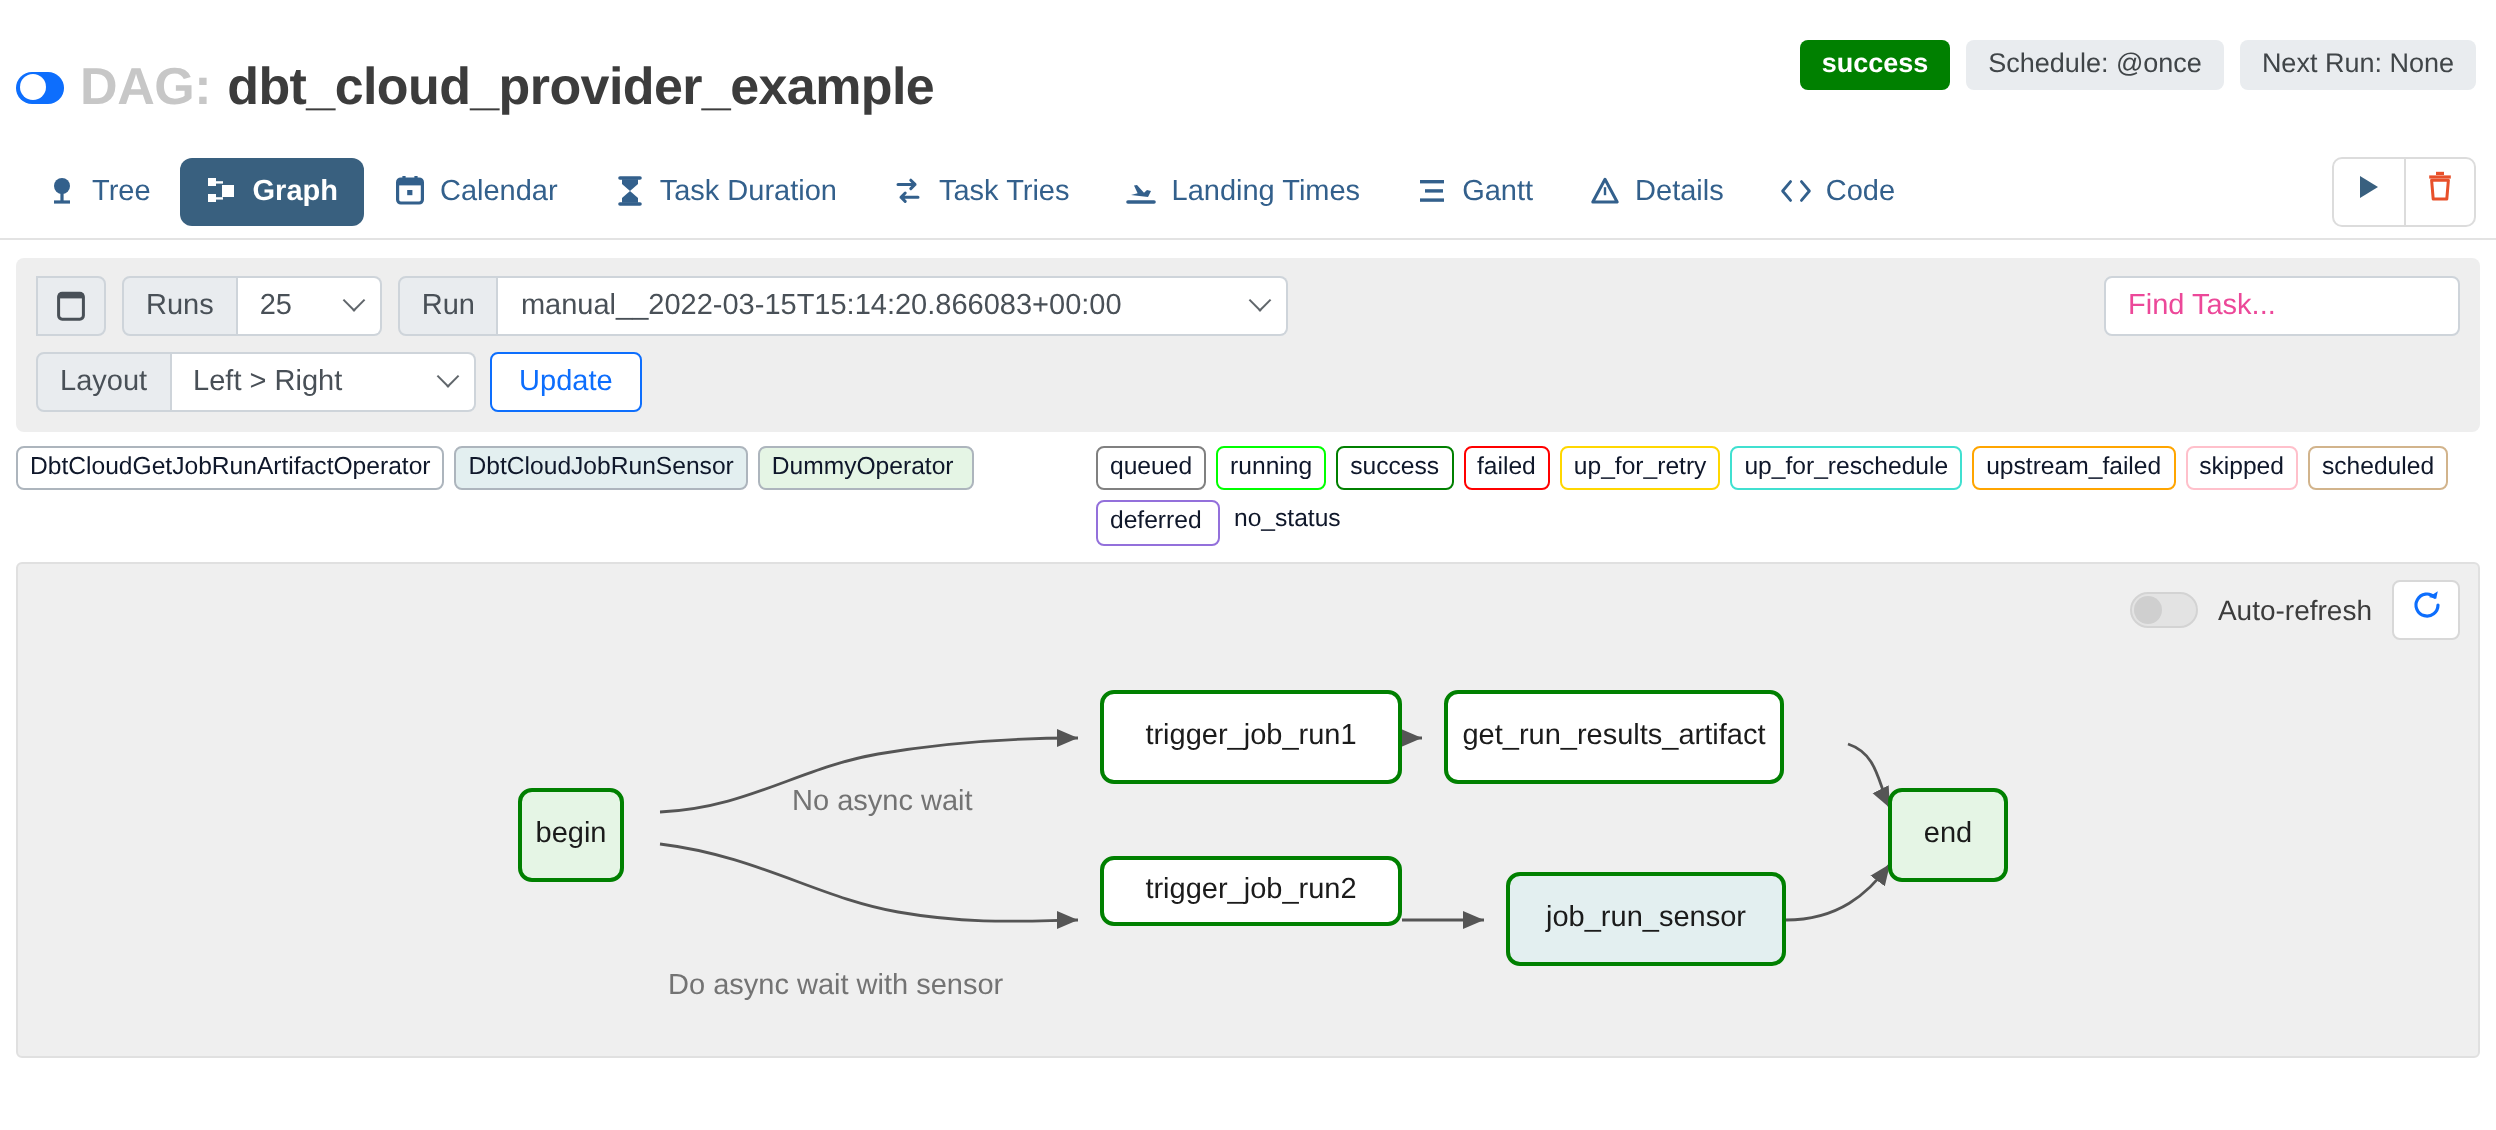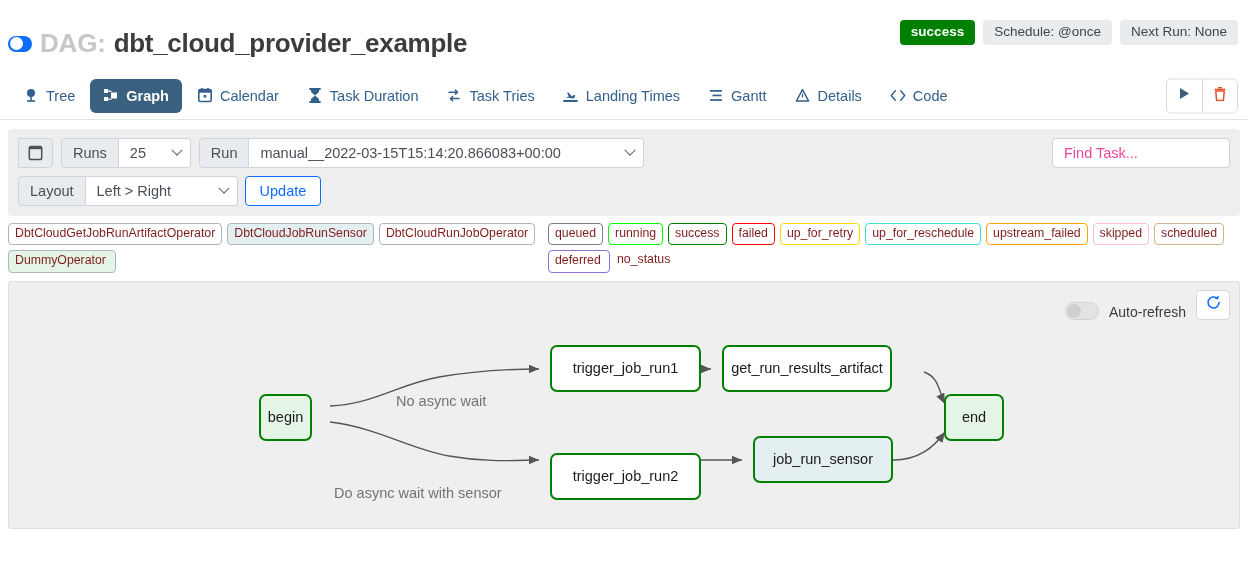--- a/index.html
+++ b/index.html
@@ -203,41 +203,41 @@
   .legend-col-status {
     flex: 1;
     display: flex; flex-wrap: wrap; gap: 5px;
     align-content: flex-start;
   }
   .lg {
     font-size: 12.3px;
     border: 1px solid #adb5bd;
     border-radius: 4px;
     padding: 2px 6px 3px;
-    color: #7f1d1d;
+    color: #0f172a;
     background: #ffffff;
     white-space: nowrap;
     line-height: 1.25;
   }
   .lg.plain { border: none; padding-left: 2px; }
 
   
   .graph-panel {
     position: relative;
     margin: 4px 8px 0;
     height: 248px;
     background: #efefef;
     border: 1px solid #e0e0e0;
     border-radius: 3px;
     overflow: hidden;
   }
   .graph-toolbar {
     position: absolute;
     right: 9px; top: 8px;
-    display: flex; align-items: flex-end; gap: 10px;
+    display: flex; align-items: center; gap: 10px;
     z-index: 5;
   }
   .switch {
     width: 34px; height: 18px;
     border-radius: 9px;
     background: #e3e3e3;
     border: 1px solid #d3d3d3;
     position: relative;
     cursor: pointer;
     flex: none;
@@ -463,21 +463,20 @@
     <button class="btn-update">Update</button>
   </div>
 
   <div class="find-task">Find Task...</div>
 </div>
 
 <div class="legend">
   <div class="legend-col-ops">
     <span class="lg" style="background:#ffffff">DbtCloudGetJobRunArtifactOperator</span>
     <span class="lg" style="background:#e3eff0">DbtCloudJobRunSensor</span>
-    <span class="lg" style="background:#ffffff">DbtCloudRunJobOperator</span>
     <span class="lg" style="background:#e5f5e5;flex-basis:100%;max-width:108px">DummyOperator</span>
   </div>
   <div class="legend-col-status">
     <span class="lg" style="border-color:#808080">queued</span>
     <span class="lg" style="border-color:#00ff00">running</span>
     <span class="lg" style="border-color:#008000">success</span>
     <span class="lg" style="border-color:#ff0000">failed</span>
     <span class="lg" style="border-color:#ffd700">up_for_retry</span>
     <span class="lg" style="border-color:#40e0d0">up_for_reschedule</span>
     <span class="lg" style="border-color:#ffa500">upstream_failed</span>
@@ -525,21 +524,21 @@
 
   <div class="node-box dummy" style="left:250px;top:112px;width:53px;height:47px">
     <span>begin</span>
   </div>
   <div class="node-box" style="left:541px;top:63px;width:151px;height:47px">
     <span>trigger_job_run1</span>
   </div>
   <div class="node-box" style="left:713px;top:63px;width:170px;height:47px">
     <span>get_run_results_artifact</span>
   </div>
-  <div class="node-box" style="left:541px;top:171px;width:151px;height:47px">
+  <div class="node-box" style="left:541px;top:146px;width:151px;height:35px">
     <span>trigger_job_run2</span>
   </div>
   <div class="node-box sensor" style="left:744px;top:154px;width:140px;height:47px">
     <span>job_run_sensor</span>
   </div>
   <div class="node-box dummy" style="left:935px;top:112px;width:60px;height:47px">
     <span>end</span>
   </div>
 
   <div class="edge-label" style="left:387px;top:111px">No async wait</div>

